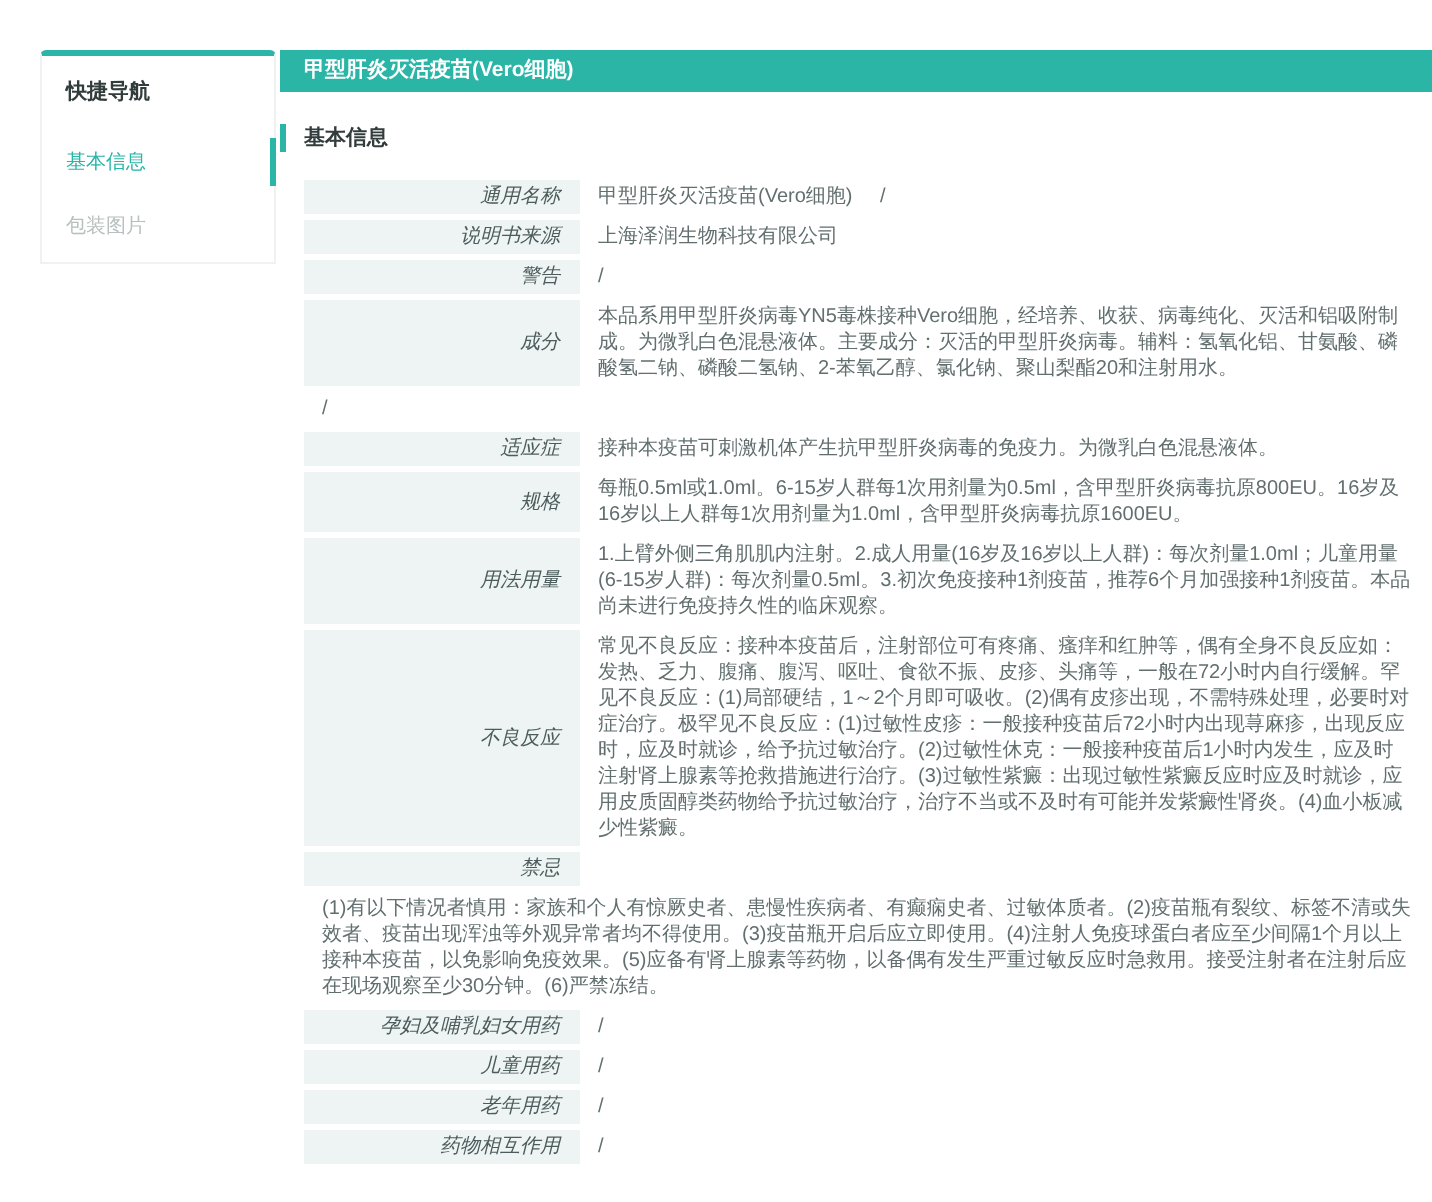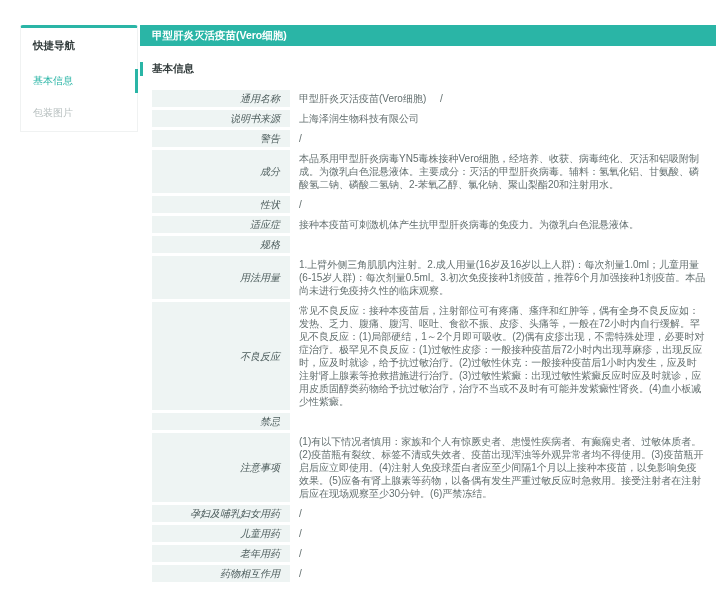--- a/index.html
+++ b/index.html
@@ -67,43 +67,42 @@
         </div>
         <div class="row">
           <div class="label-cell">警告</div>
           <div class="value-cell">/</div>
         </div>
         <div class="row">
           <div class="label-cell">成分</div>
           <div class="value-cell">本品系用甲型肝炎病毒YN5毒株接种Vero细胞，经培养、收获、病毒纯化、灭活和铝吸附制成。为微乳白色混悬液体。主要成分：灭活的甲型肝炎病毒。辅料：氢氧化铝、甘氨酸、磷酸氢二钠、磷酸二氢钠、2-苯氧乙醇、氯化钠、聚山梨酯20和注射用水。</div>
         </div>
         <div class="row">
-          <div class="label-cell">性状</div>
           <div class="value-cell">/</div>
         </div>
         <div class="row">
           <div class="label-cell">适应症</div>
           <div class="value-cell">接种本疫苗可刺激机体产生抗甲型肝炎病毒的免疫力。为微乳白色混悬液体。</div>
         </div>
         <div class="row">
           <div class="label-cell">规格</div>
+          <div class="value-cell">每瓶0.5ml或1.0ml。6-15岁人群每1次用剂量为0.5ml，含甲型肝炎病毒抗原800EU。16岁及16岁以上人群每1次用剂量为1.0ml，含甲型肝炎病毒抗原1600EU。</div>
         </div>
         <div class="row">
           <div class="label-cell">用法用量</div>
           <div class="value-cell">1.上臂外侧三角肌肌内注射。2.成人用量(16岁及16岁以上人群)：每次剂量1.0ml；儿童用量(6-15岁人群)：每次剂量0.5ml。3.初次免疫接种1剂疫苗，推荐6个月加强接种1剂疫苗。本品尚未进行免疫持久性的临床观察。</div>
         </div>
         <div class="row">
           <div class="label-cell">不良反应</div>
           <div class="value-cell">常见不良反应：接种本疫苗后，注射部位可有疼痛、瘙痒和红肿等，偶有全身不良反应如：发热、乏力、腹痛、腹泻、呕吐、食欲不振、皮疹、头痛等，一般在72小时内自行缓解。罕见不良反应：(1)局部硬结，1～2个月即可吸收。(2)偶有皮疹出现，不需特殊处理，必要时对症治疗。极罕见不良反应：(1)过敏性皮疹：一般接种疫苗后72小时内出现荨麻疹，出现反应时，应及时就诊，给予抗过敏治疗。(2)过敏性休克：一般接种疫苗后1小时内发生，应及时注射肾上腺素等抢救措施进行治疗。(3)过敏性紫癜：出现过敏性紫癜反应时应及时就诊，应用皮质固醇类药物给予抗过敏治疗，治疗不当或不及时有可能并发紫癜性肾炎。(4)血小板减少性紫癜。</div>
         </div>
         <div class="row">
           <div class="label-cell">禁忌</div>
         </div>
         <div class="row">
-          <div class="label-cell">注意事项</div>
           <div class="value-cell">(1)有以下情况者慎用：家族和个人有惊厥史者、患慢性疾病者、有癫痫史者、过敏体质者。(2)疫苗瓶有裂纹、标签不清或失效者、疫苗出现浑浊等外观异常者均不得使用。(3)疫苗瓶开启后应立即使用。(4)注射人免疫球蛋白者应至少间隔1个月以上接种本疫苗，以免影响免疫效果。(5)应备有肾上腺素等药物，以备偶有发生严重过敏反应时急救用。接受注射者在注射后应在现场观察至少30分钟。(6)严禁冻结。</div>
         </div>
         <div class="row">
           <div class="label-cell">孕妇及哺乳妇女用药</div>
           <div class="value-cell">/</div>
         </div>
         <div class="row">
           <div class="label-cell">儿童用药</div>
           <div class="value-cell">/</div>
         </div>

